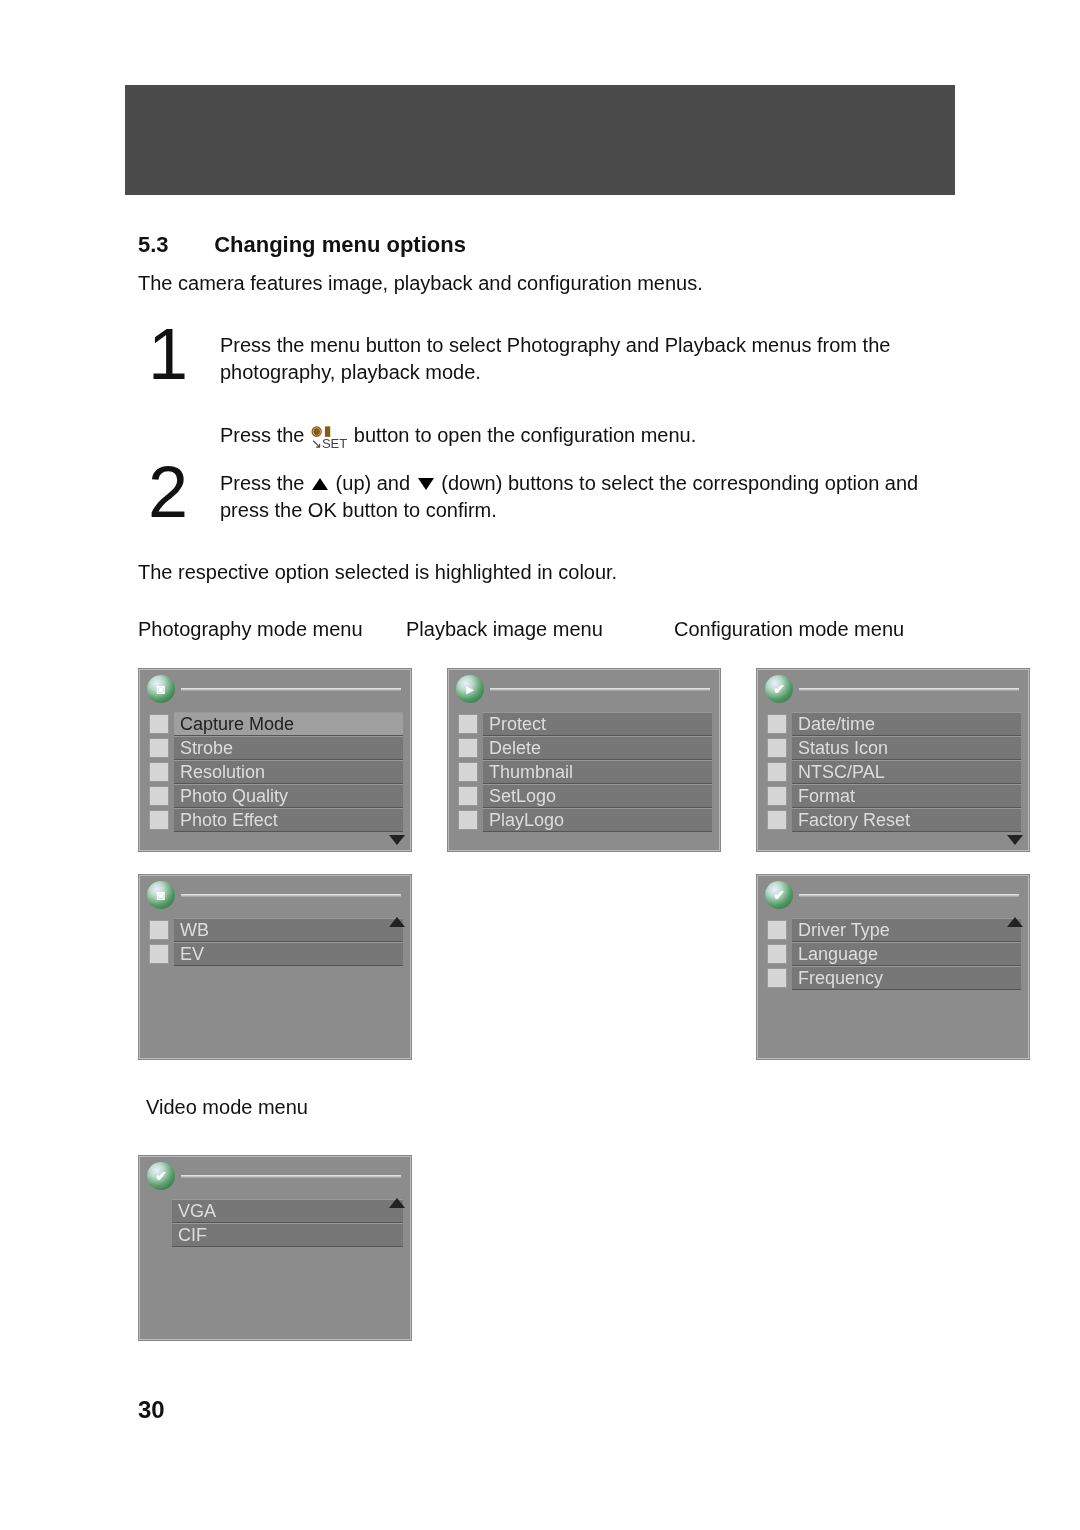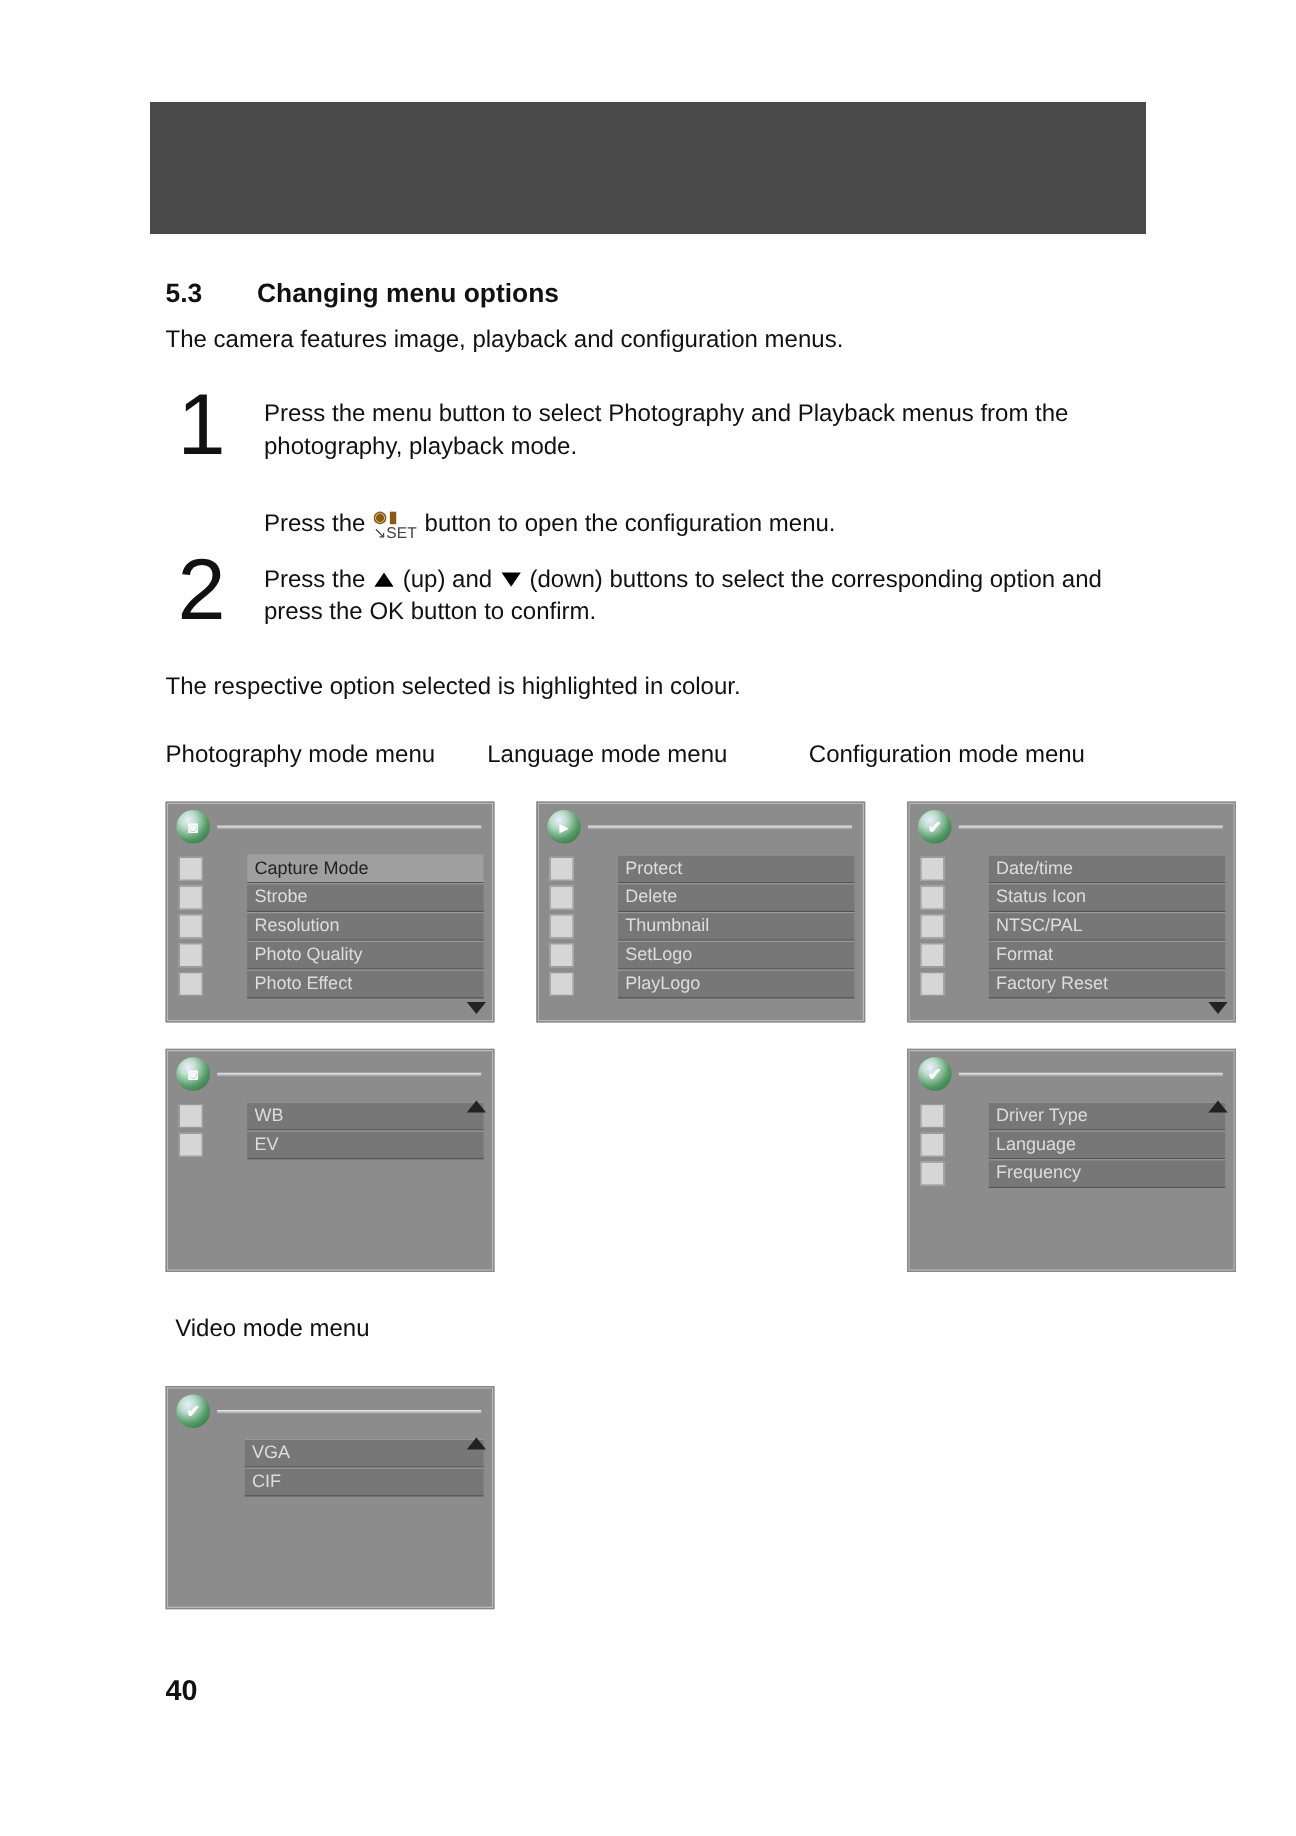--- a/index.html
+++ b/index.html
@@ -21,21 +21,21 @@
   .screens-col{flex:1;display:flex;flex-direction:column;gap:22px;}
   .sub-label{font-size:20px;margin:12px 0 12px 8px;}
   
   .cam{background:#8c8c8c;border:1px solid #888;width:260px;padding:6px 6px 18px 6px;box-shadow:inset 0 0 0 1px #bbb;position:relative;}
   .cam .header{height:28px;position:relative;margin-bottom:10px;}
   .cam .header .badge{width:28px;height:28px;border-radius:50%;background:radial-gradient(circle at 35% 30%,#eef 0%,#bdc 25%,#596 60%,#263 100%);position:absolute;left:2px;top:0;display:flex;align-items:center;justify-content:center;color:#fff;font-size:14px;font-weight:bold;}
   .cam .header .line{position:absolute;left:36px;right:4px;top:13px;height:3px;background:linear-gradient(#eee,#999);}
   .cam .items{margin:0 2px 0 2px;}
   .cam .row{display:flex;align-items:center;height:22px;margin:1px 0 2px 0;}
   .cam .row .ico{width:18px;height:18px;background:#d6d6d6;border:1px solid #999;margin:0 5px 0 2px;display:flex;align-items:center;justify-content:center;font-size:10px;color:#444;}
-  .cam .row .lbl{flex:1;background:#777;color:#ddd;height:100%;display:flex;align-items:center;padding-left:6px;font-size:15px;border-top:1px solid #999;border-bottom:1px solid #555;margin-left:32px;}
+  .cam .row .lbl{flex:1;background:#777;color:#ddd;height:100%;display:flex;align-items:center;padding-left:6px;font-size:18px;border-top:1px solid #999;border-bottom:1px solid #555;}
   .cam .row.sel .lbl{background:#9f9f9f;color:#222;}
   .cam .arrow{position:absolute;right:6px;width:0;height:0;border-left:8px solid transparent;border-right:8px solid transparent;}
   .cam .arrow.down{bottom:6px;border-top:10px solid #222;}
   .cam .arrow.up{top:42px;border-bottom:10px solid #222;}
   .page-num{font-size:24px;font-weight:bold;margin:55px 0 0 95px;}
   .set-icon{display:inline-block;font-size:13px;line-height:1;vertical-align:middle;position:relative;padding:2px 1px;}
   .set-icon .top{color:#8a5a10;font-weight:bold;letter-spacing:-1px;}
   .set-icon .bot{color:#444;text-align:right;}
 </style>
 </head>
@@ -77,21 +77,21 @@
         <span> (up) and </span>
         <span class="tri-down"></span>
         <span> (down) buttons to select the corresponding option and press the OK button to confirm.</span>
       </div>
     </div>
 
     <div class="note">The respective option selected is highlighted in colour.</div>
 
     <div class="col-labels">
       <div>Photography mode menu</div>
-      <div>Language mode menu</div>
+      <div>Playback image menu</div>
       <div>Configuration mode menu</div>
     </div>
 
     <div class="screens-grid">
 
       <div class="screens-col">
         <div class="cam">
           <div class="header">
               <div class="badge">◙</div>
               <div class="line"></div>
@@ -241,15 +241,15 @@
                 <div class="ico"></div>
                 <div class="lbl">Frequency</div>
               </div>
           </div>
         </div>
       </div>
 
     </div>
   </div>
 
-  <div class="page-num">40</div>
+  <div class="page-num">30</div>
 
 </div>
 
 </body></html>

